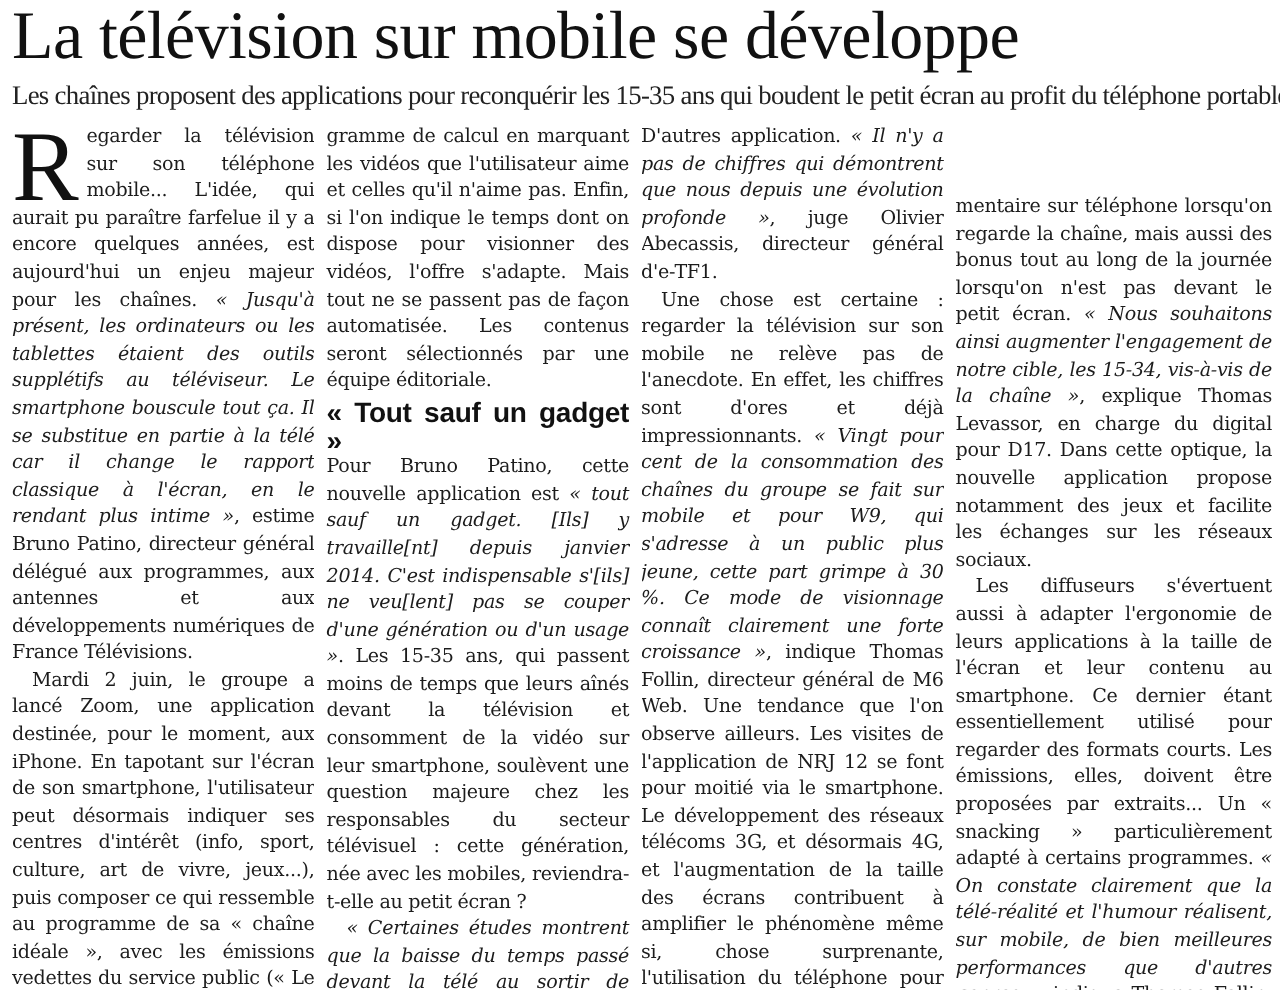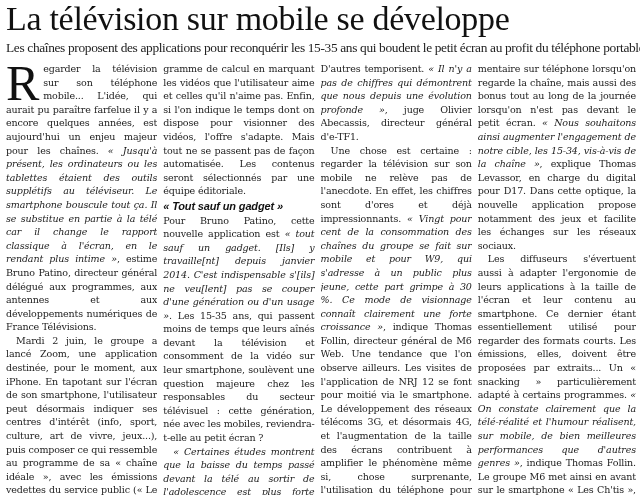--- a/index.html
+++ b/index.html
@@ -23,33 +23,32 @@
     }
     .columns {
       position: absolute; left: 6px; top: 62px; width: 630px; height: 433px;
       display: flex; gap: 6px;
     }
     .col {
       width: 153px; font-size: 9.55px; line-height: 13.6px;
       text-align: justify; hyphens: manual; letter-spacing: -0.15px;
       color: #1c1c1c; overflow: hidden;
     }
-    .col:nth-child(4) { width: 160px; }
+    .col:nth-child(4) { width: 160px; margin-top: 35px; }
     .col p { margin: 0; text-indent: 10px; }
     .col p.noindent { text-indent: 0; }
     .col em { font-style: italic; }
     .dropcap {
       float: left; font-family: "Liberation Serif", serif;
       font-size: 50px; line-height: 38px; margin: 2px 4px 0 0; color: #111;
     }
     .subhead {
       font-family: "Liberation Sans", "DejaVu Sans", sans-serif;
-      font-weight: bold; font-size: 11px; line-height: 13.6px; margin: 2px 0 0 0;
+      font-weight: bold; font-size: 14px; line-height: 13.6px; margin: 2px 0 0 0;
       color: #111;
-      font-style: italic;
     }
   </style>
 </head>
 <body>
 
 <div class="page">
   <h1 class="headline">La télévision sur mobile se développe</h1>
   <div class="standfirst">Les chaînes proposent des applications pour reconquérir les 15-35 ans qui boudent le petit écran au profit du téléphone portable</div>
 
   <div class="columns">
@@ -60,21 +59,21 @@
     </div>
 
     <div class="col">
       <p class="noindent">gramme de calcul en marquant les vidéos que l'utilisateur aime et celles qu'il n'aime pas. Enfin, si l'on indique le temps dont on dispose pour visionner des vidéos, l'offre s'adapte. Mais tout ne se passent pas de façon automatisée. Les contenus seront sélectionnés par une équipe éditoriale.</p>
       <div class="subhead">« Tout sauf un gadget »</div>
       <p class="noindent"><span>Pour Bruno Patino, cette nouvelle application est </span><em>« tout sauf un gadget. [Ils] y travaille[nt] depuis janvier 2014. C'est indispensable s'[ils] ne veu[lent] pas se couper d'une génération ou d'un usage »</em><span>. Les 15-35 ans, qui passent moins de temps que leurs aînés devant la télévision et consomment de la vidéo sur leur smartphone, soulèvent une question majeure chez les responsables du secteur télévisuel : cette génération, née avec les mobiles, reviendra-t-elle au petit écran ?</span></p>
       <p><em>« Certaines études montrent que la baisse du temps passé devant la télé au sortir de l'adolescence est plus forte qu'avant. Le retour devant le petit écran se fait de façon plus lente au moment de l'entrée dans la vie active. Nous assistons au même phénomène qu'a connu la presse écrite il y a une quinzaine d'années. Les jeunes ont abandonné la lecture des journaux papier et n'y sont par revenus ensuite »</em></p>
     </div>
 
     <div class="col">
-      <p class="noindent"><span>D'autres temporisent. </span><em>« Il n'y a pas de chiffres qui démontrent que nous depuis une évolution profonde »</em><span>, juge Olivier Abecassis, directeur général d'e-TF1.</span></p>
+      <p class="noindent"><span>D'autres application. </span><em>« Il n'y a pas de chiffres qui démontrent que nous depuis une évolution profonde »</em><span>, juge Olivier Abecassis, directeur général d'e-TF1.</span></p>
       <p><span>Une chose est certaine : regarder la télévision sur son mobile ne relève pas de l'anecdote. En effet, les chiffres sont d'ores et déjà impressionnants. </span><em>« Vingt pour cent de la consommation des chaînes du groupe se fait sur mobile et pour W9, qui s'adresse à un public plus jeune, cette part grimpe à 30 %. Ce mode de visionnage connaît clairement une forte croissance »</em><span>, indique Thomas Follin, directeur général de M6 Web. Une tendance que l'on observe ailleurs. Les visites de l'application de NRJ 12 se font pour moitié via le smartphone. Le développement des réseaux télécoms 3G, et désormais 4G, et l'augmentation de la taille des écrans contribuent à amplifier le phénomène même si, chose surprenante, l'utilisation du téléphone pour regarder la télé se fait essentiellement à la maison. </span></p>
 
     </div>
 
     <div class="col">
       <p class="noindent"><span>mentaire sur téléphone lorsqu'on regarde la chaîne, mais aussi des bonus tout au long de la journée lorsqu'on n'est pas devant le petit écran. </span><em>« Nous souhaitons ainsi augmenter l'engagement de notre cible, les 15-34, vis-à-vis de la chaîne »</em><span>, explique Thomas Levassor, en charge du digital pour D17. Dans cette optique, la nouvelle application propose notamment des jeux et facilite les échanges sur les réseaux sociaux.</span></p>
       <p><span>Les diffuseurs s'évertuent aussi à adapter l'ergonomie de leurs applications à la taille de l'écran et leur contenu au smartphone. Ce dernier étant essentiellement utilisé pour regarder des formats courts. Les émissions, elles, doivent être proposées par extraits... Un « snacking » particulièrement adapté à certains programmes. </span><em>« On constate clairement que la télé-réalité et l'humour réalisent, sur mobile, de bien meilleures performances que d'autres genres »</em><span>, indique Thomas Follin. Le groupe M6 met ainsi en avant sur le smartphone « Les Ch'tis », « Les Marseillais » ou encore « Scènes de ménages » ou « Soda ». Tandis que le groupe TF1 se prépare à éditorialiser pour le mobile « Secret Story », dont la diffusion est prochainement prévue sur NT1.</span></p>
 
     </div>
   </div>

